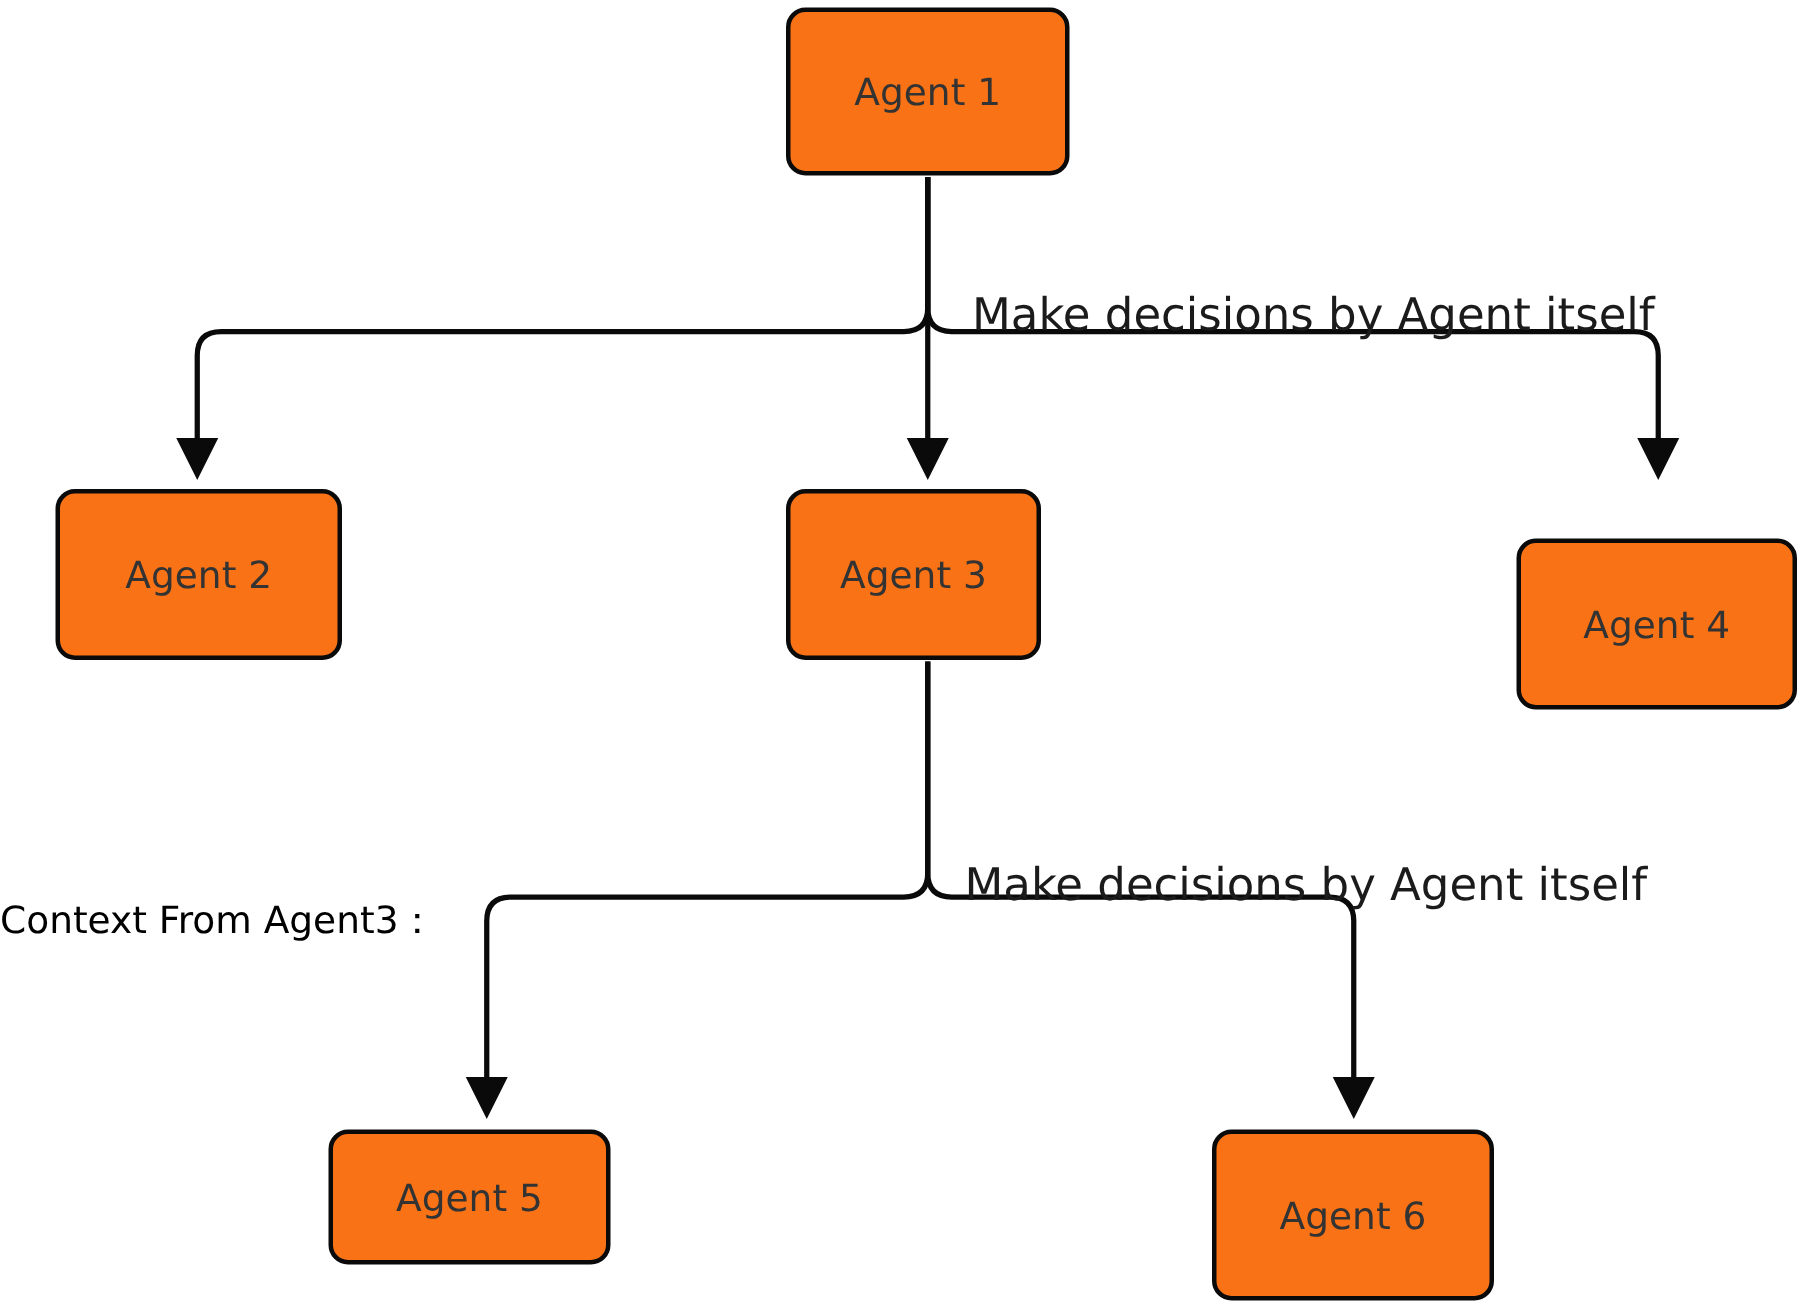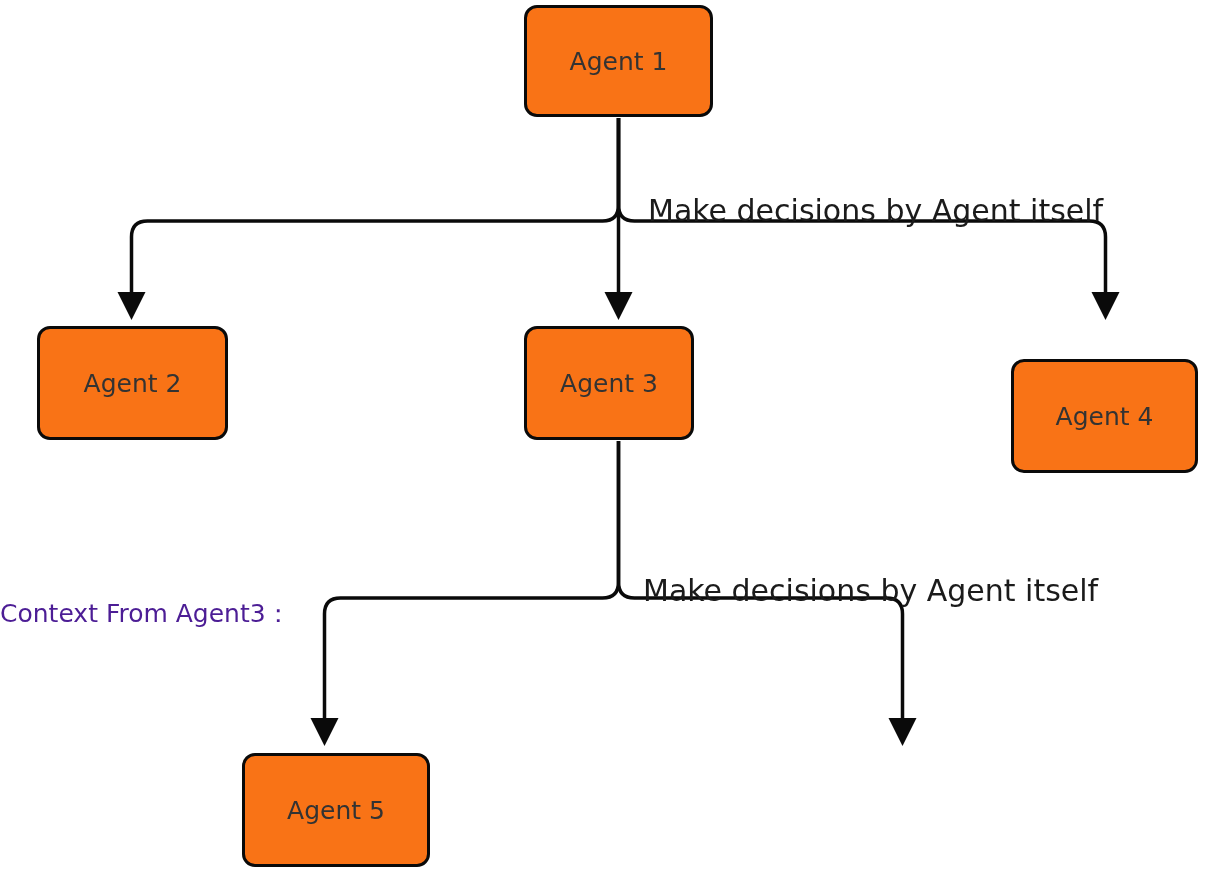--- a/index.html
+++ b/index.html
@@ -41,39 +41,39 @@
     align-items: center;
     justify-content: center;
     font-size: 25px;
     color: #333333;
     white-space: nowrap;
   }
   .node-agent1 { left: 524px; top: 5px;   width: 189px; height: 112px; }
   .node-agent2 { left: 37px;  top: 326px; width: 191px; height: 114px; }
   .node-agent3 { left: 524px; top: 326px; width: 170px; height: 114px; }
   .node-agent4 { left: 1011px;top: 326px; width: 187px; height: 114px; margin-top: 33px; }
-  .node-agent5 { left: 242px; top: 753px; width: 188px; height: 114px; }
+  .node-agent5 { left: 219px; top: 753px; width: 188px; height: 90px; }
   .node-agent6 { left: 808px; top: 753px; width: 188px; height: 114px; }
 
   .edge-label {
     position: absolute;
     font-size: 30px;
     color: #1b1b1b;
     white-space: nowrap;
     margin-top: 36px;
   }
   .edge-label-1 { left: 648px; top: 157px; }
   .edge-label-2 { left: 643px; top: 537px; }
 
   .context-note {
     position: absolute;
     left: 0px;
     top: 597px;
     width: 330px;
-    color: #4c1d95;
+    color: #000000;
     font-size: 25px;
   }
   .context-note .context-title {
     line-height: 34px;
     white-space: nowrap;
   }
   .context-note ul {
     margin: 6px 0 0 0;
     padding: 0 0 0 46px;
     list-style: disc;
@@ -114,20 +114,23 @@
   </div>
   <div class="node node-agent3">
     <span>Agent 3</span>
   </div>
   <div class="node node-agent4">
     <span>Agent 4</span>
   </div>
   <div class="node node-agent5">
     <span>Agent 5</span>
   </div>
+  <div class="node node-agent6">
+    <span>Agent 6</span>
+  </div>
 
   <div class="edge-label edge-label-1">Make decisions by Agent itself</div>
   <div class="edge-label edge-label-2">Make decisions by Agent itself</div>
 
   <div class="context-note">
     <div class="context-title">Context From Agent3：</div>
   </div>
 
 </div>
 

